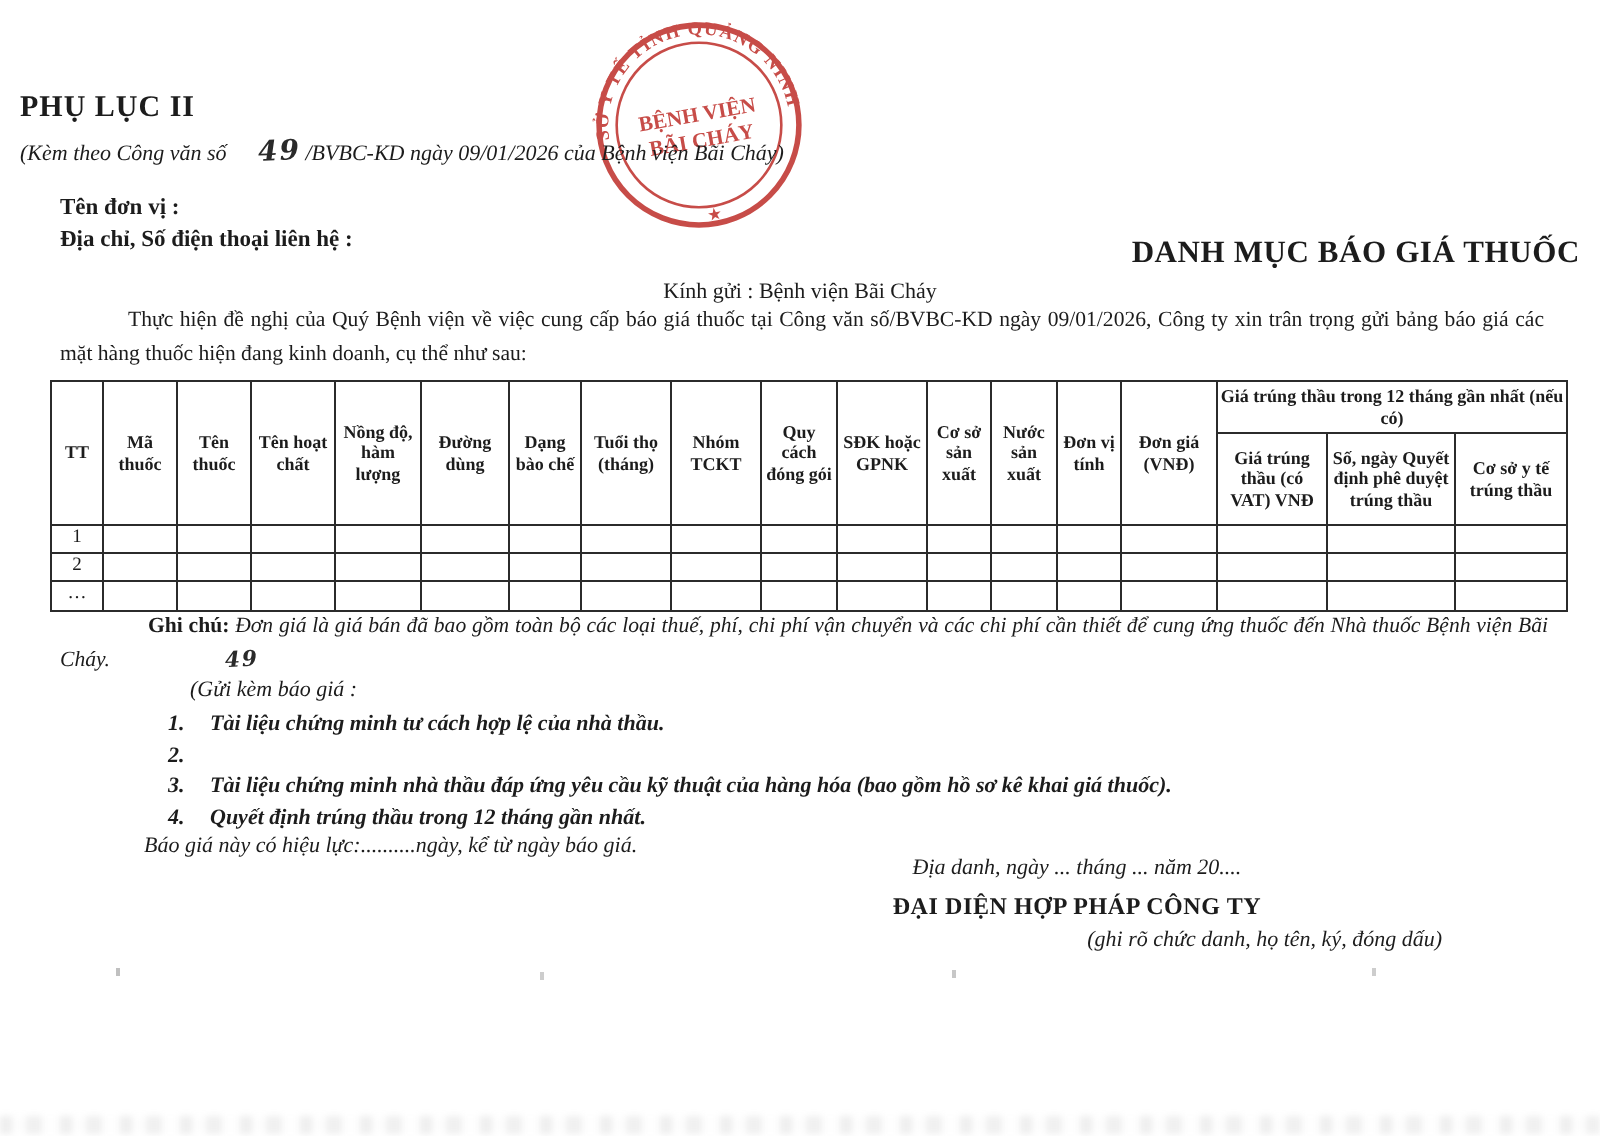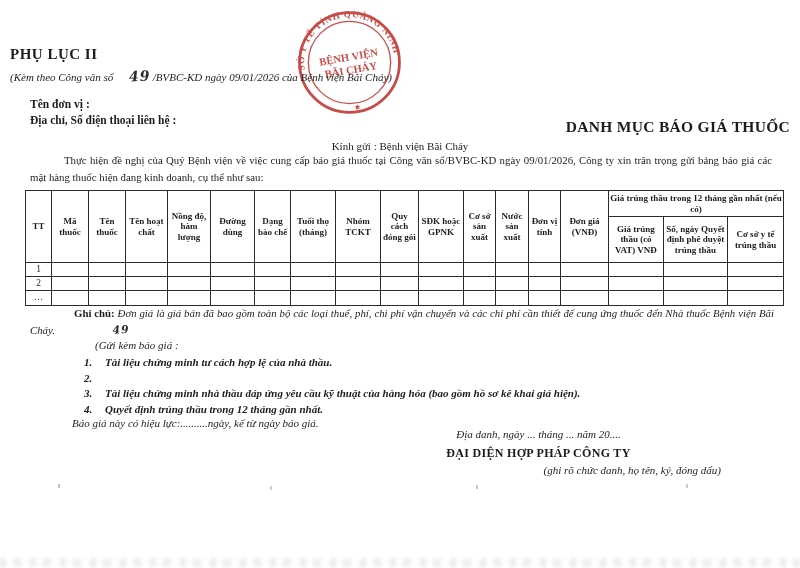--- a/index.html
+++ b/index.html
@@ -222,21 +222,21 @@
   <div class="attach-list">
     <div class="li">
       <span class="num">1.</span>
       <span>Tài liệu chứng minh tư cách hợp lệ của nhà thầu.</span>
     </div>
     <div class="li">
       <span class="num">2.</span>
     </div>
     <div class="li">
       <span class="num">3.</span>
-      <span>Tài liệu chứng minh nhà thầu đáp ứng yêu cầu kỹ thuật của hàng hóa (bao gồm hồ sơ kê khai giá hiện).</span>
+      <span>Tài liệu chứng minh nhà thầu đáp ứng yêu cầu kỹ thuật của hàng hóa (bao gồm hồ sơ kê khai giá thuốc).</span>
     </div>
     <div class="li">
       <span class="num">4.</span>
       <span>Quyết định trúng thầu trong 12 tháng gần nhất.</span>
     </div>
   </div>
 
   <div class="validity">Báo giá này có hiệu lực:..........ngày, kể từ ngày báo giá.</div>
 
   <div class="sig-block">

